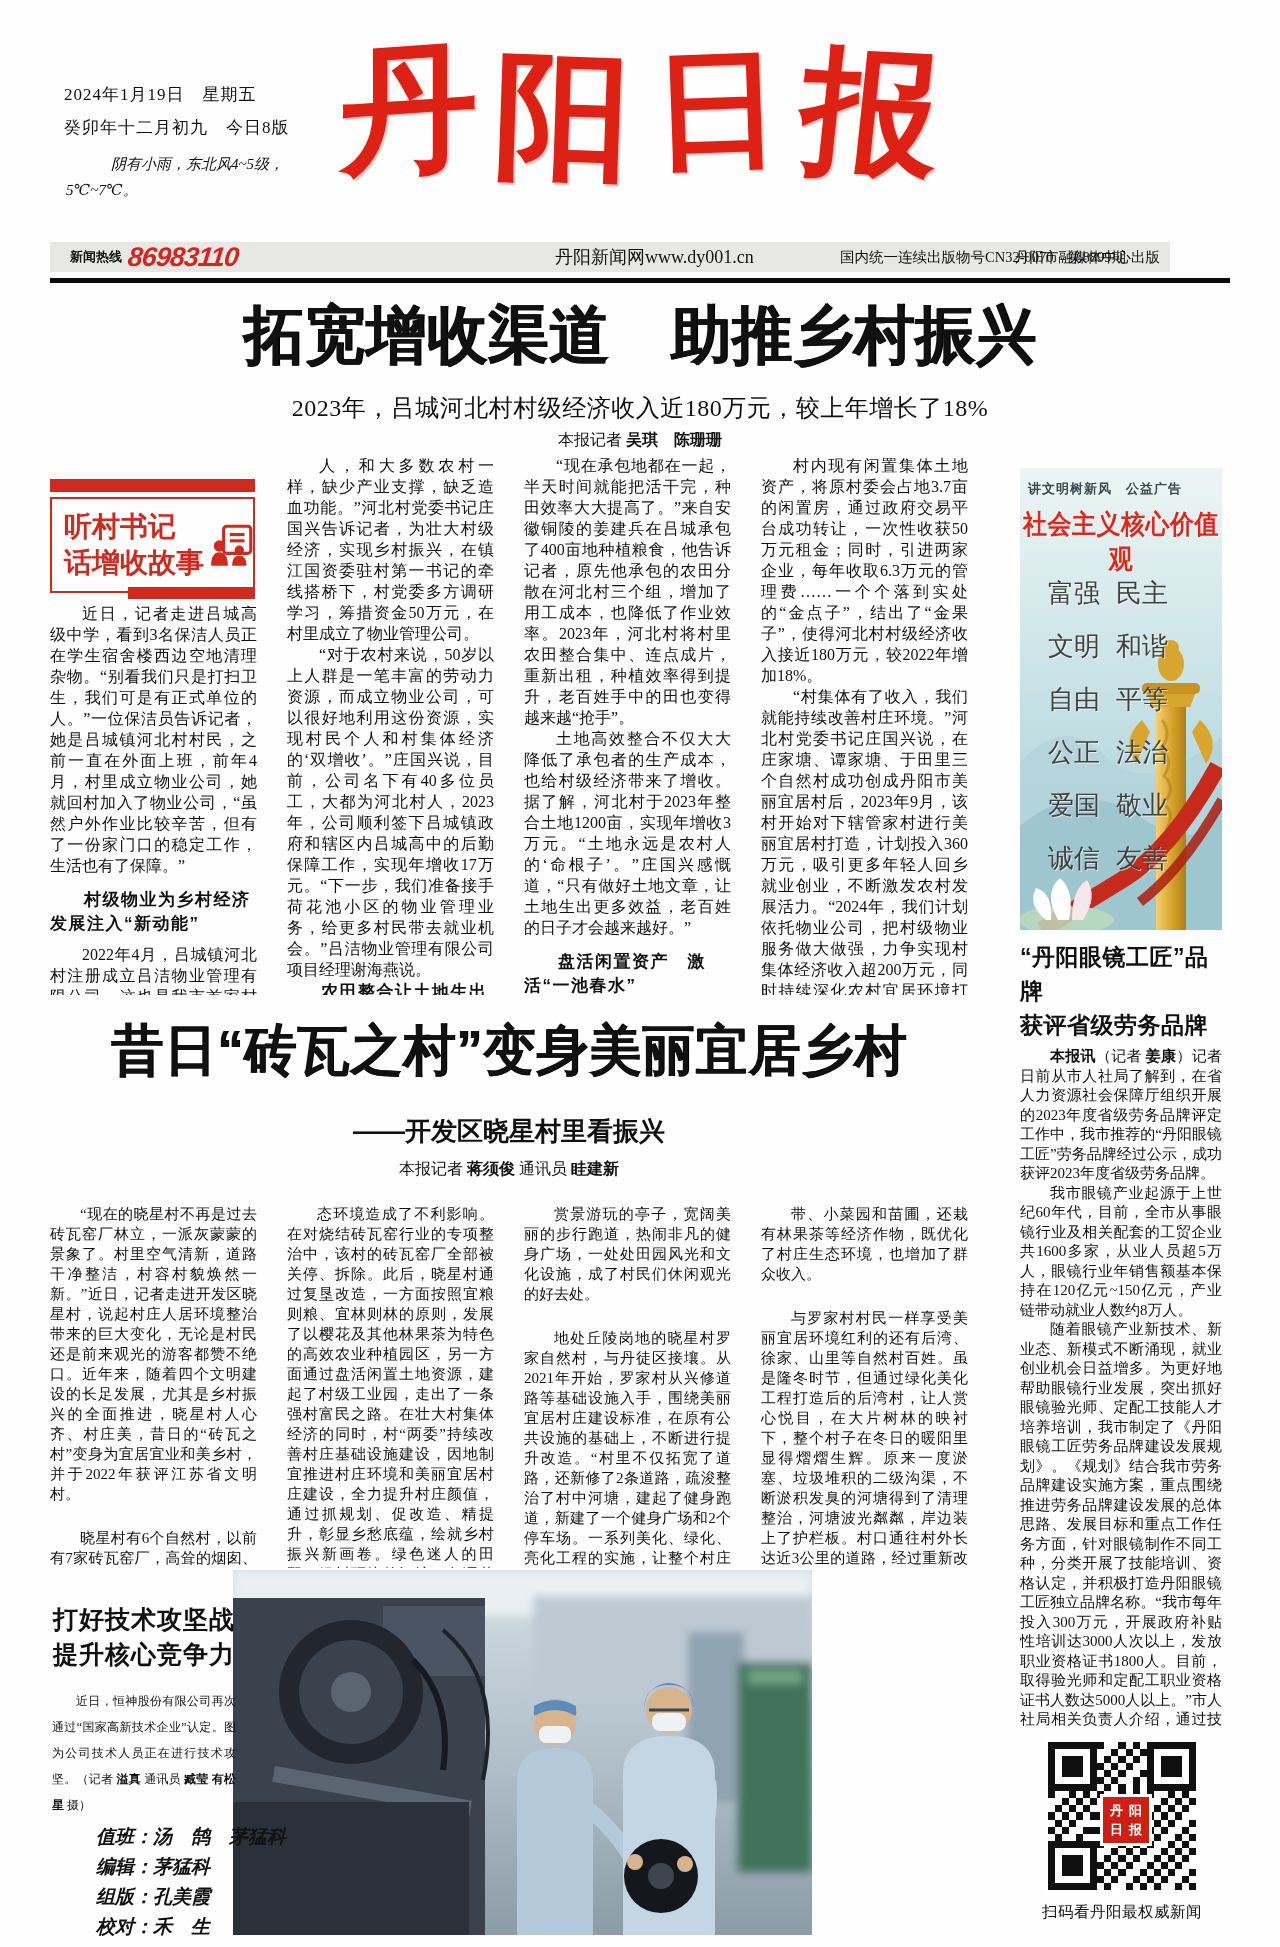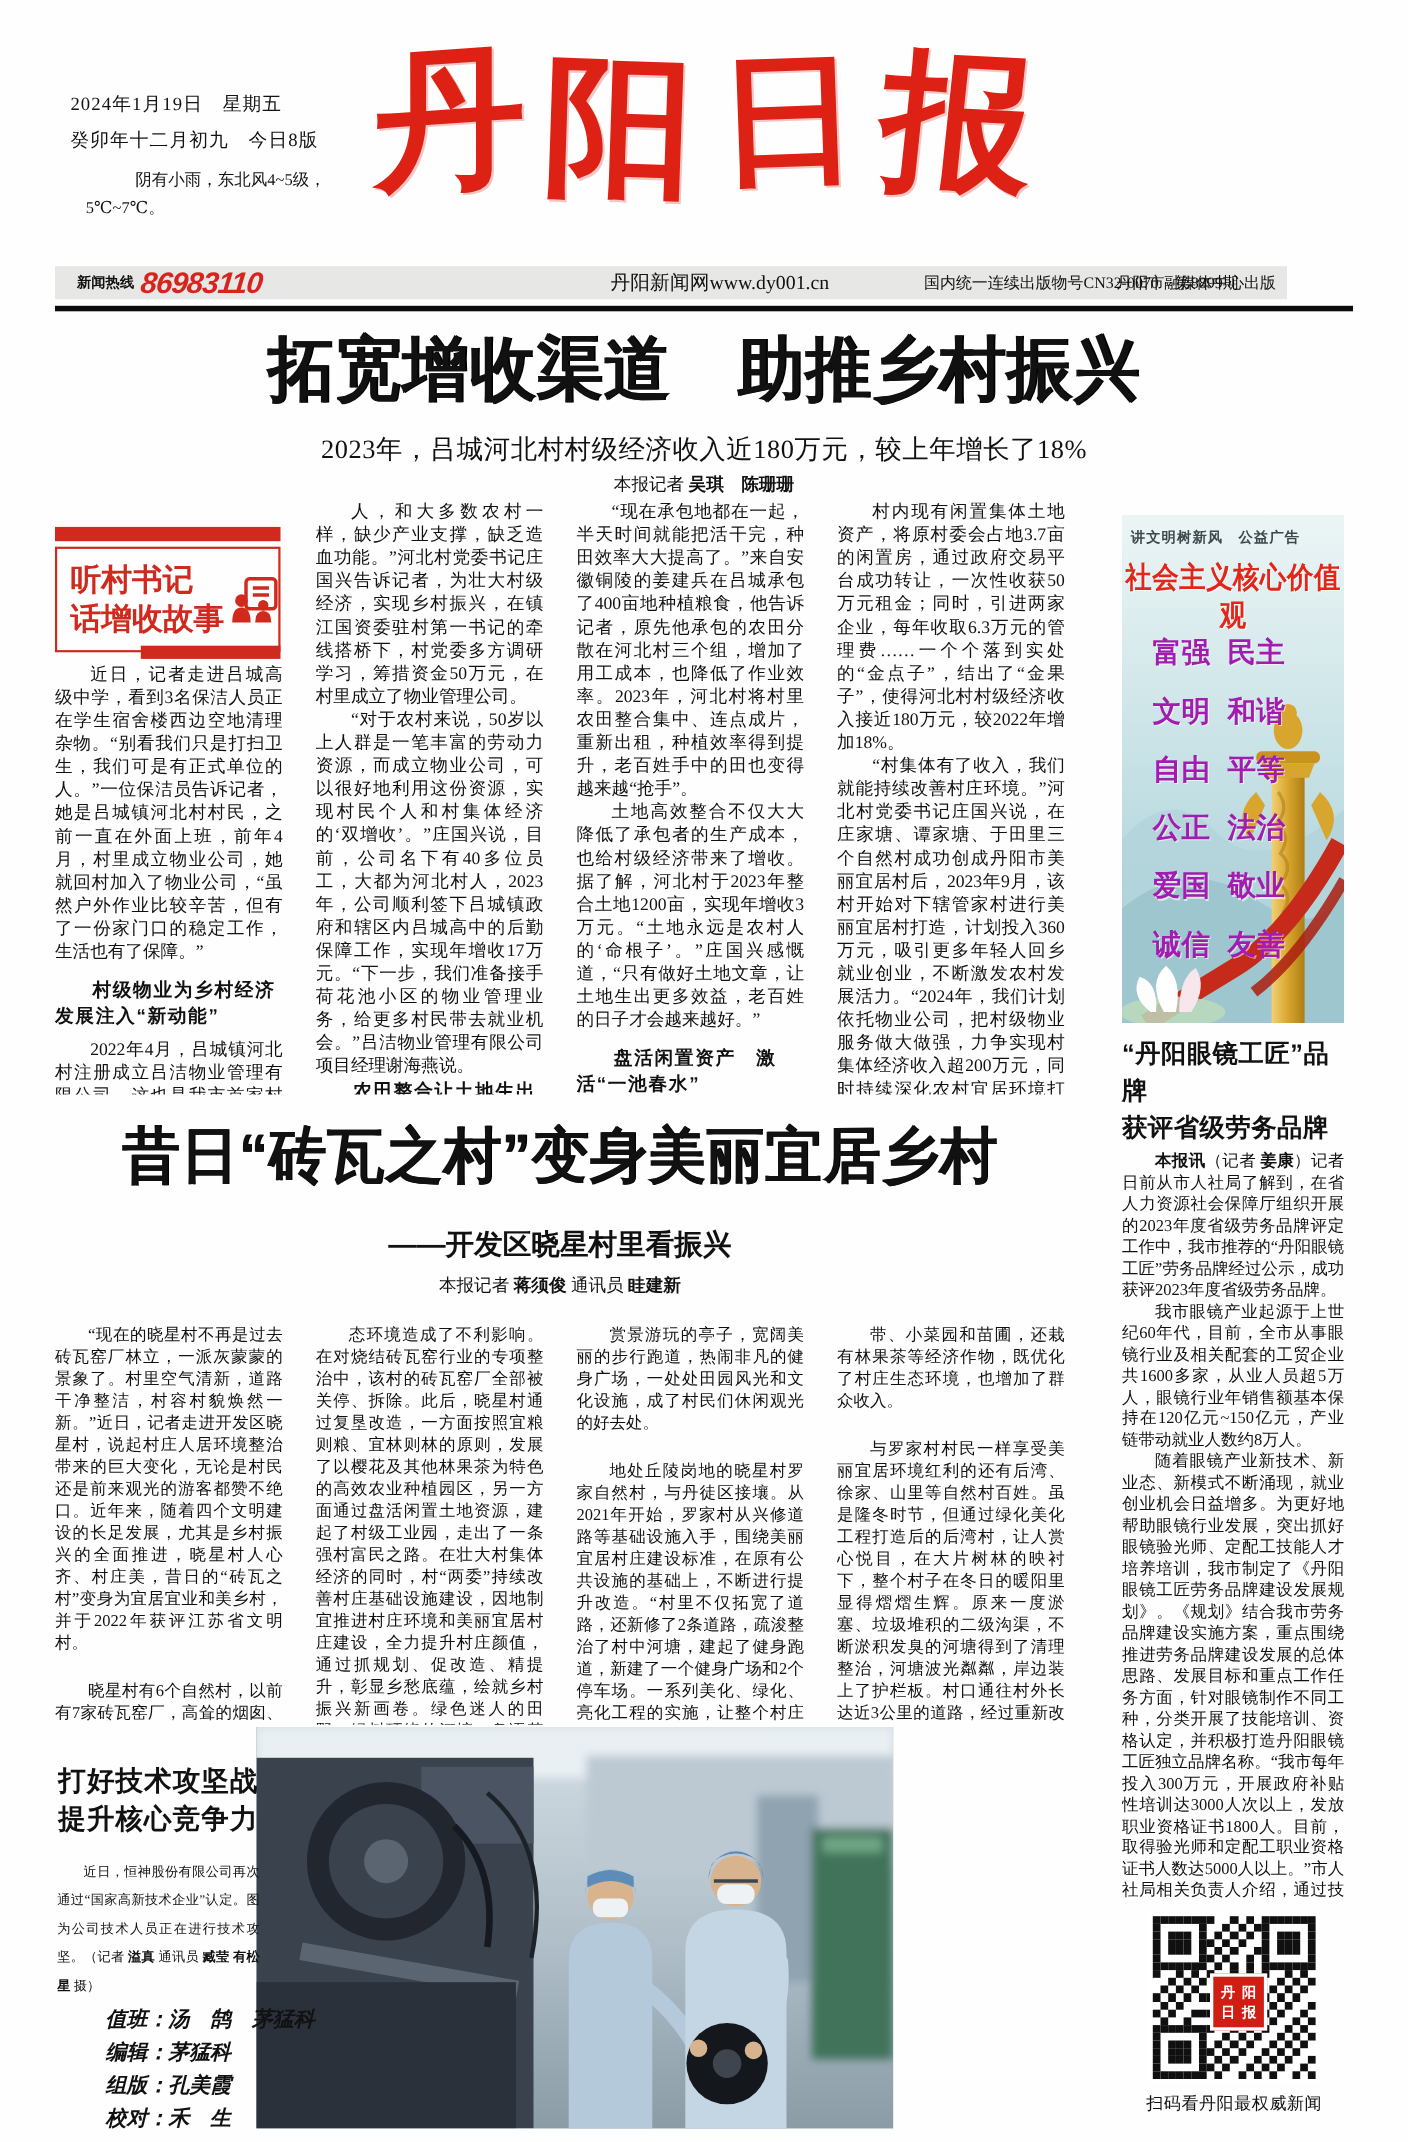--- a/index.html
+++ b/index.html
@@ -1,21 +1,21 @@
 <!DOCTYPE html>
 <html><head>
 <meta charset="utf-8">
 <style>
   * { margin:0; padding:0; box-sizing:border-box; }
   body { background:#ffffff; font-family:"Liberation Serif","DejaVu Serif",serif; color:#111; }
   .page { position:relative; width:1280px; height:1947px; background:#fefefe; overflow:hidden; margin:0 auto; }
 
   
   .date-block { position:absolute; left:64px; top:78px; font-size:17px; line-height:1.95; font-weight:500; letter-spacing:1px; }
-  .weather { position:absolute; left:78px; top:152px; width:250px; font-size:15px; line-height:1.7; text-indent:3em; }
+  .weather { position:absolute; left:66px; top:152px; width:250px; font-size:15px; line-height:1.7; text-indent:3em; font-style:italic; }
   .masthead-title { position:absolute; left:300px; top:34px; width:680px; display:flex; justify-content:center; gap:16px;
      color:#dd2114; font-family:"Liberation Sans",sans-serif; font-weight:900; font-size:138px; line-height:1.1; }
   .masthead-title span { display:inline-block; text-shadow:2px 2px 0 rgba(221,33,20,.25); }
   .masthead-title span:nth-child(1){ transform:rotate(-4deg) skewX(-4deg); }
   .masthead-title span:nth-child(2){ transform:rotate(2deg) translateY(7px); }
   .masthead-title span:nth-child(3){ transform:rotate(-2deg) scale(.93); }
   .masthead-title span:nth-child(4){ transform:rotate(3deg) translateY(3px) skewX(-3deg); }
 
   .infobar { position:absolute; left:50px; top:242px; width:1120px; height:30px; background:#e7e7e6; }
   .infobar > div { position:absolute; top:0; height:30px; display:flex; align-items:center; }
@@ -75,21 +75,21 @@
 
   
   .ad { position:absolute; left:1020px; top:468px; width:202px; height:462px; overflow:hidden;padding-left:18px; }
   .ad svg.adbg { position:absolute; inset:0; }
   .ad-tagline { position:absolute; left:8px; top:12px; font-size:13px; font-weight:700; color:#3c4a50; font-family:"Liberation Sans",sans-serif; letter-spacing:1px; }
   .ad-title { position:absolute; left:0; top:42px; width:202px; text-align:center; color:#e3261a;
      font-family:"Liberation Sans",sans-serif; font-weight:900; font-size:24px; letter-spacing:.5px;
      text-shadow:1px 1px 0 #fff; transform:scaleY(1.1); }
   .ad-values { position:absolute; left:28px; top:108px; }
   .ad-row { display:flex; gap:16px; margin-bottom:18px; font-family:"Liberation Sans",sans-serif;
-     font-weight:700; font-size:26px; color:#a21caf; text-shadow:1px 1px 0 rgba(255,255,255,.6); }
+     font-weight:400; font-size:26px; color:#404040; text-shadow:1px 1px 0 rgba(255,255,255,.6); }
 
   
   .sb-title { position:absolute; left:1020px; top:940px; width:202px; font-family:"Liberation Sans",sans-serif;
      font-weight:900; font-size:23px; line-height:34px; letter-spacing:.5px; }
   .sb-body { position:absolute; left:1020px; top:1046px; width:202px; height:680px; overflow:hidden; }
   .sb-body p { font-size:15px; line-height:19.5px; text-align:justify; text-indent:2em; }
   .sb-lead { font-weight:700; font-family:"Liberation Sans",sans-serif; }
 
   
   .qr-wrap { position:absolute; left:1044px; top:1738px; width:156px; height:156px; background:#fff; padding:4px; }

